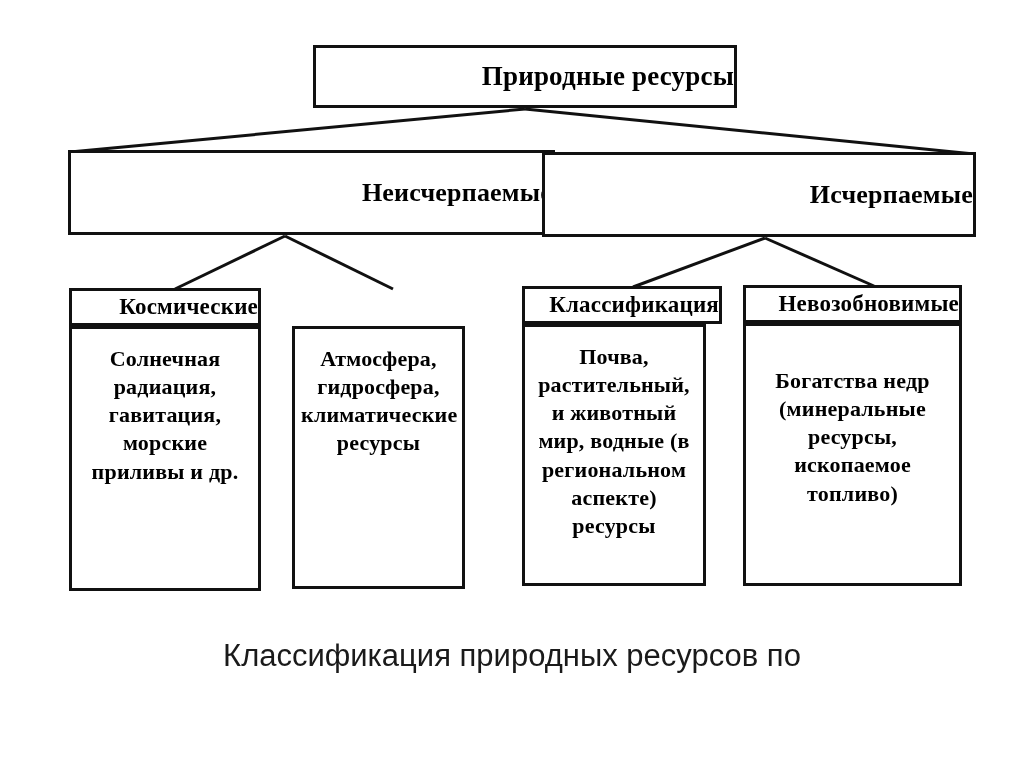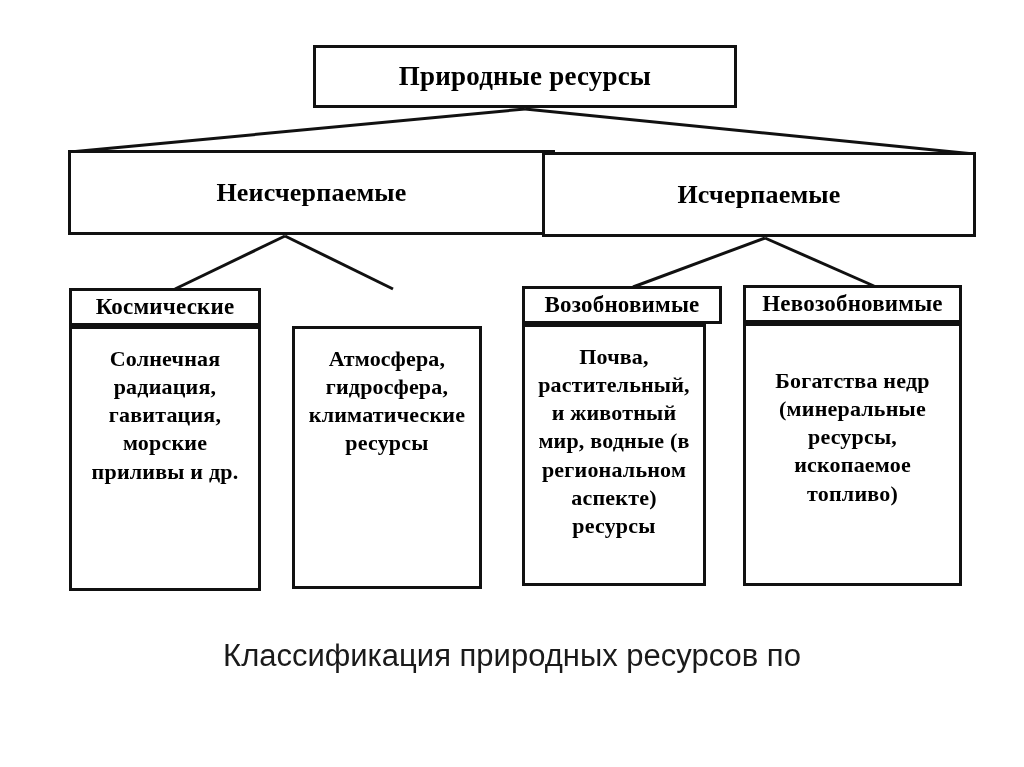--- a/index.html
+++ b/index.html
@@ -27,21 +27,21 @@
     height: 767px;
     pointer-events: none;
   }
   .node {
     position: absolute;
     box-sizing: border-box;
     border: 3px solid #111111;
     background: #ffffff;
     display: flex;
     align-items: center;
-    justify-content: center;
+    justify-content: flex-end;
     text-align: center;
   }
   .node-label {
     font-family: "Liberation Serif", "DejaVu Serif", serif;
     font-weight: bold;
     color: #000000;
     letter-spacing: 0.2px;
     line-height: 1.12;
     white-space: nowrap;
   }
@@ -87,21 +87,21 @@
     white-space: normal;
     width: 100%;
     padding: 0 6px;
     box-sizing: border-box;
   }
 
   
   #header-cosmic   { left: 69px;  top: 288px; width: 192px; }
   #body-cosmic     { left: 69px;  top: 326px; width: 192px; height: 265px; }
   #header-planet   { left: 292px; top: 288px; width: 199px; }
-  #body-planet     { left: 292px; top: 326px; width: 190px; height: 263px; }
+  #body-planet     { left: 292px; top: 326px; width: 173px; height: 263px; }
   #header-renew    { left: 522px; top: 286px; width: 200px; }
   #body-renew      { left: 522px; top: 324px; width: 184px; height: 262px; }
   #header-nonrenew { left: 743px; top: 285px; width: 219px; }
   #body-nonrenew   { left: 743px; top: 323px; width: 219px; height: 263px; }
 
   #body-nonrenew .node-label { font-size: 22px; margin-top: 25px; }
 
   
   #caption {
     position: absolute;
@@ -148,21 +148,21 @@
   </div>
   <div class="node cat-body" id="body-cosmic">
     <span class="node-label">Солнечная радиация, гавитация, морские приливы и др.</span>
   </div>
 
   <div class="node cat-body" id="body-planet">
     <span class="node-label">Атмосфера, гидросфера, климатические ресурсы</span>
   </div>
 
   <div class="node cat-header" id="header-renew">
-    <span class="node-label">Возобновимые</span>
+    <span class="node-label">Классификация</span>
   </div>
   <div class="node cat-body" id="body-renew">
     <span class="node-label">Почва, растительный, и животный мир, водные (в региональном аспекте) ресурсы</span>
   </div>
 
   <div class="node cat-header" id="header-nonrenew">
     <span class="node-label">Невозобновимые</span>
   </div>
   <div class="node cat-body" id="body-nonrenew">
     <span class="node-label">Богатства недр (минеральные ресурсы, ископаемое топливо)</span>

